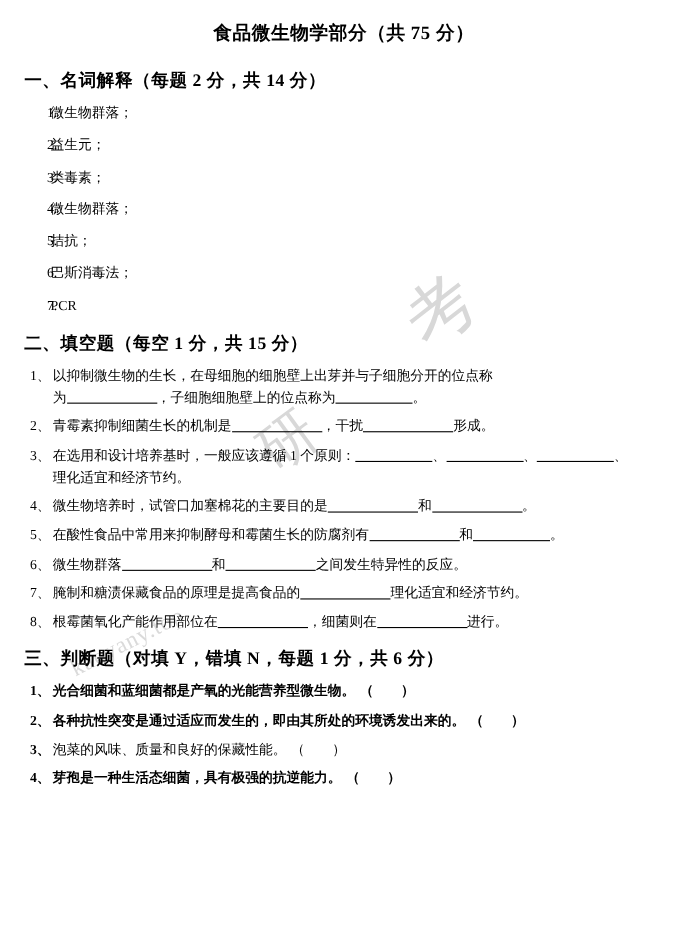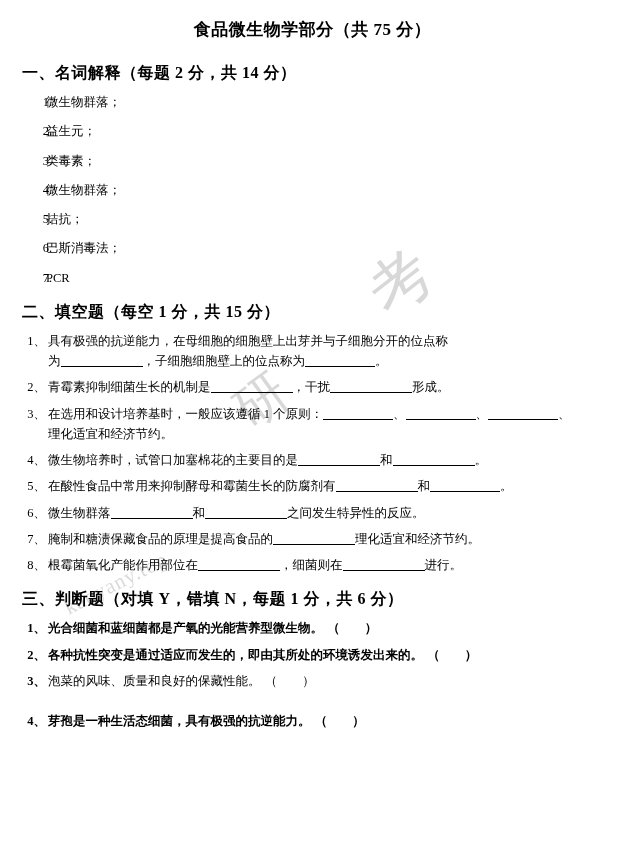--- a/index.html
+++ b/index.html
@@ -130,21 +130,21 @@
   .paren {
     display: inline-block;
     min-width: 52px;
     text-align: center;
   }
   .line2 {
     padding-left: 48px;
     padding-right: 22px;
     font-size: 12.5px;
     line-height: 1.62;
-    margin-bottom: 20px;
+    margin-bottom: 6px;
   }
   .content { position: relative; z-index: 10; }
 </style>
 </head>
 <body>
 
 <div class="page">
 
   <div class="watermark">
     <div class="wm-text wm-big">考</div>
@@ -186,21 +186,21 @@
         <span class="num">7.</span>
         <span>PCR</span>
       </li>
     </ul>
 
     <div class="section-head">二、填空题（每空 1 分，共 15 分）</div>
     <ul class="list fill">
 
       <li class="item">
         <span class="num">1、</span>
-        <span>具有极强的抗逆能力，在母细胞的细胞壁上出芽并与子细胞分开的位点称</span><br>
+        <span>以抑制微生物的生长，在母细胞的细胞壁上出芽并与子细胞分开的位点称</span><br>
         <span>为</span><span class="blank w3"></span><span>，子细胞细胞壁上的位点称为</span><span class="blank w2"></span><span>。</span>
       </li>
 
       <li class="item">
         <span class="num">2、</span>
         <span>青霉素抑制细菌生长的机制是</span><span class="blank w3"></span><span>，干扰</span><span class="blank w3"></span><span>形成。</span>
       </li>
 
       <li class="item">
         <span class="num">3、</span>

